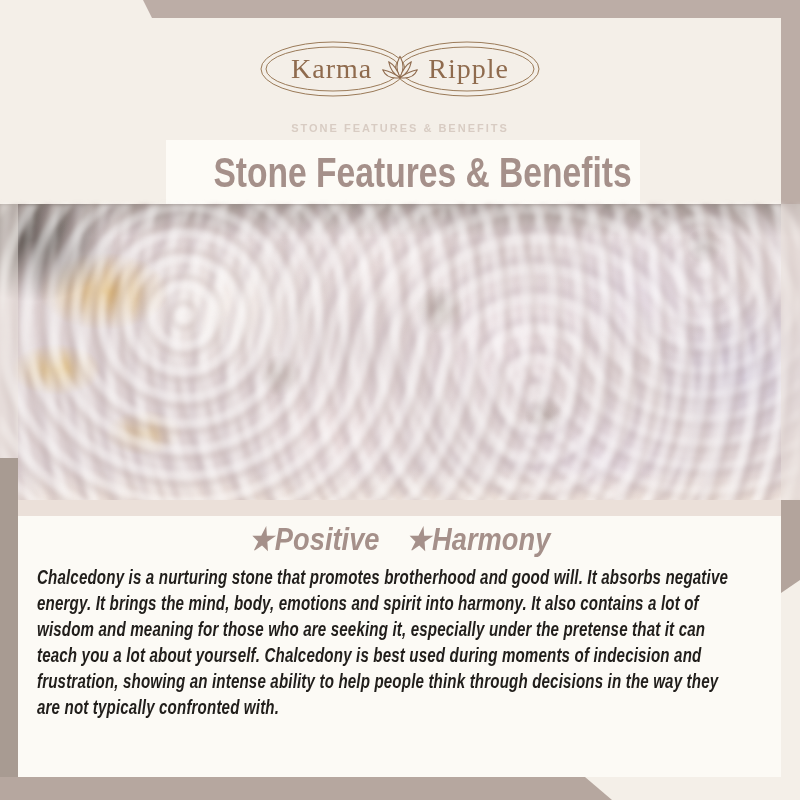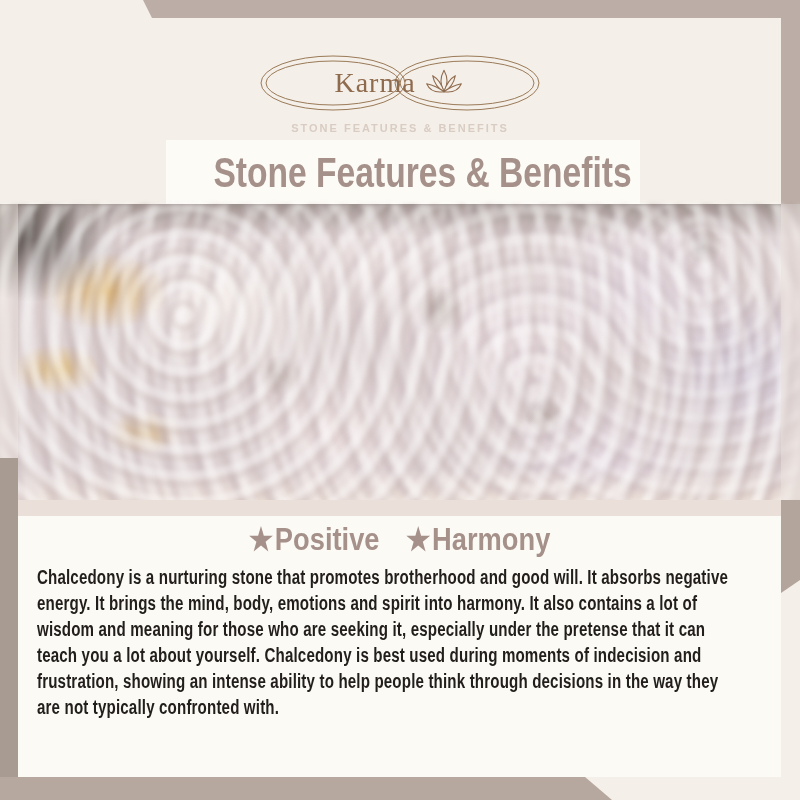--- a/index.html
+++ b/index.html
@@ -15,21 +15,21 @@
   .right-strip-top { position:absolute; left:781px; top:17px; width:19px; height:188px; background:#bcada6; }
   .right-strip-photo { position:absolute; left:781px; top:204px; width:19px; height:297px;
     background:rgba(233,224,218,.55); }
   .right-strip-solid { position:absolute; left:781px; top:500px; width:19px; height:93px; background:#b3a49c;
     clip-path:polygon(0 0, 100% 0, 100% calc(100% - 13px), 0 100%); }
   .left-strip-photo { position:absolute; left:0; top:204px; width:18px; height:254px;
     background:rgba(240,233,227,.45); }
   .left-strip-solid { position:absolute; left:0; top:458px; width:18px; height:342px; background:#a89b92; }
 
   
-  .logo-row { position:absolute; left:0; top:38px; width:800px; height:90px;
+  .logo-row { position:absolute; left:0; top:24px; width:800px; height:90px;
     display:flex; align-items:flex-start; justify-content:center; }
   .logo-mark { position:relative; width:290px; height:90px; display:flex;
     align-items:center; justify-content:center; gap:6px; }
   .logo-swash { position:absolute; left:0; top:0; width:290px; height:90px; }
   .logo-word { position:relative; font-family:"Liberation Serif", serif; font-size:28px;
     color:#8f6b4e; letter-spacing:1px; z-index:2; }
   .lotus { position:relative; z-index:2; margin:0 2px; }
 
   
   .ghost-line { position:absolute; left:0; top:122px; width:800px; text-align:center;
@@ -73,21 +73,21 @@
 
   
   .ribbon { position:absolute; left:18px; top:458px; width:242px; height:53px;
     background:rgba(167,154,143,.95);
     clip-path:polygon(0 0, 218px 0, 242px 100%, 0 100%);
     display:flex; align-items:center; }
   .ribbon-label { font-family:"DejaVu Sans", sans-serif; font-size:30px; font-weight:bold;
     color:#ffffff; padding-left:36px; letter-spacing:.5px; transform:scaleX(.95); transform-origin:left; }
 
   
-  .panel { position:absolute; left:18px; top:516px; width:763px; height:261px; background:#fcfaf5; }
+  .panel { position:absolute; left:18px; top:516px; width:763px; height:261px; background:#fcfaf5;font-style:italic; }
   .features-line { position:absolute; left:0; top:5px; width:100%; text-align:center;
     font-size:31px; font-weight:bold; color:#a5908a; white-space:nowrap;
     transform:scaleX(.88); transform-origin:50% 50%; }
   .feature-item { display:inline-block; }
   .feature-item + .feature-item { margin-left:30px; }
   .star { display:inline-block; margin-right:2px; }
   .description { position:absolute; left:19px; top:48px; width:945px;
     font-size:19.5px; font-weight:bold; color:#211e1b; line-height:26px;
     white-space:pre-line; transform:scaleX(.775); transform-origin:left top;
     letter-spacing:.2px; }
@@ -117,20 +117,21 @@
       <span class="logo-word">Karma</span>
       <svg class="lotus" width="40" height="34" viewBox="0 0 60 50">
         <g fill="#f4efe8" stroke="#8f6b4e" stroke-width="1.6" stroke-linejoin="round">
           <path d="M30 6 C25 15 23 26 30 38 C37 26 35 15 30 6 Z"></path>
           <path d="M13 14 C15 24 20 33 30 38 C27 28 22 19 13 14 Z"></path>
           <path d="M47 14 C45 24 40 33 30 38 C33 28 38 19 47 14 Z"></path>
           <path d="M4 26 C8 35 17 40 30 38 C22 32 13 28 4 26 Z"></path>
           <path d="M56 26 C52 35 43 40 30 38 C38 32 47 28 56 26 Z"></path>
         </g>
       </svg>
+      <span class="logo-word">Ripple</span>
     </div>
   </div>
 
   <div class="ghost-line">Stone Features &amp; Benefits</div>
 
   <div class="header-band">
     <div class="page-title">Stone Features &amp; Benefits</div>
   </div>
 
   <div class="photo"></div>

